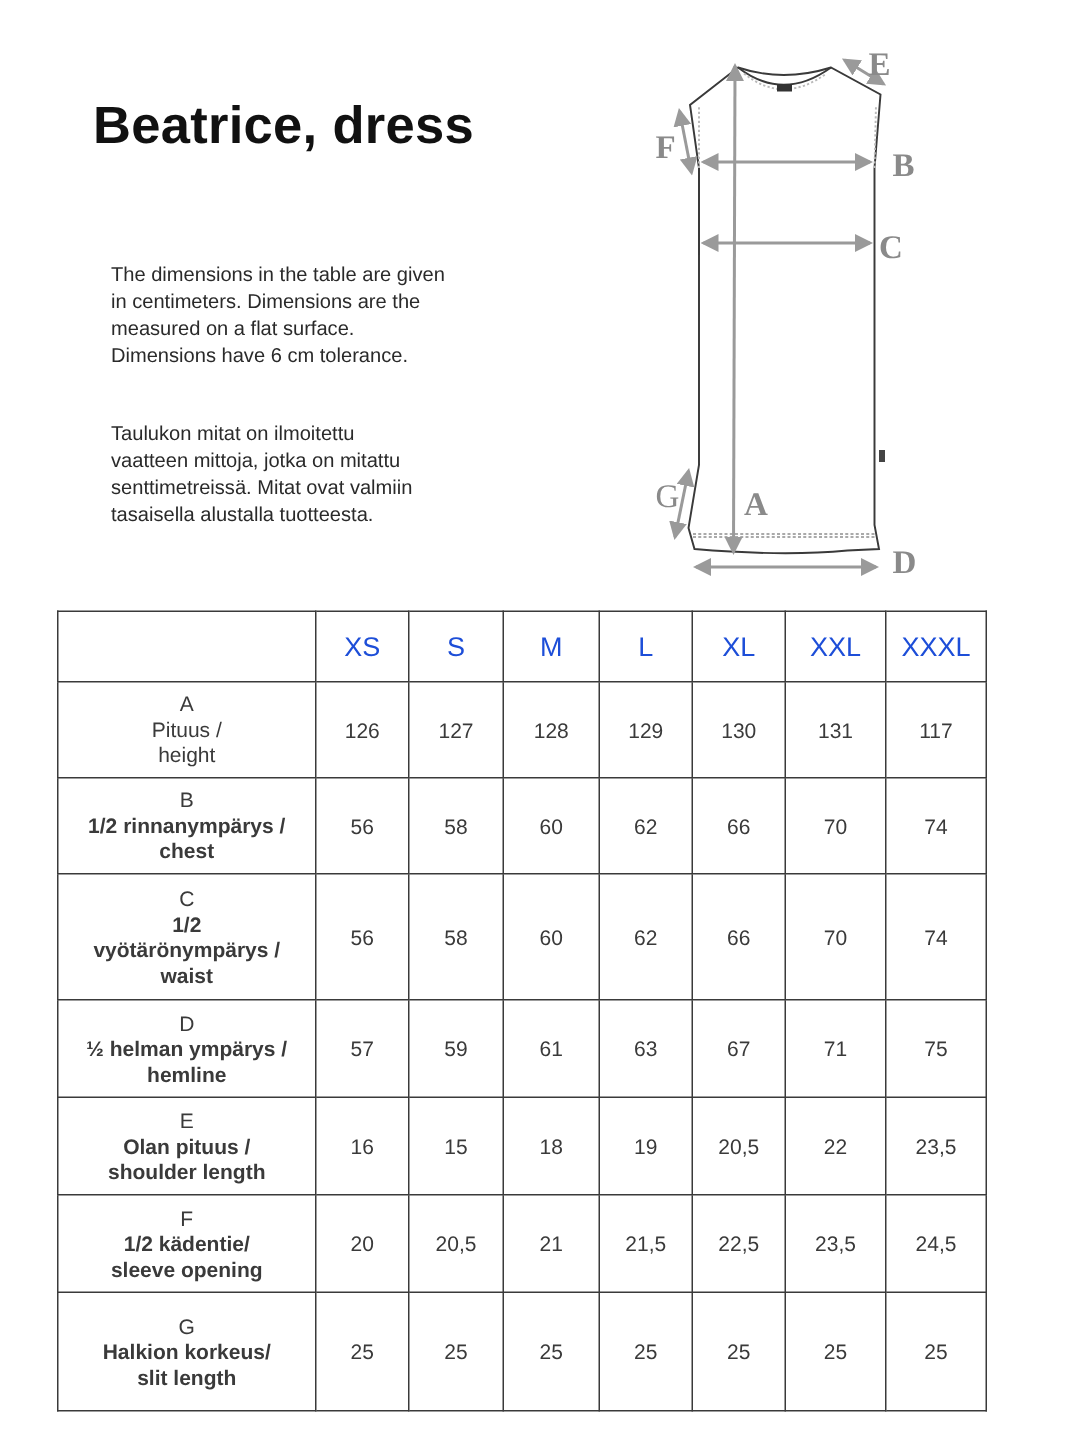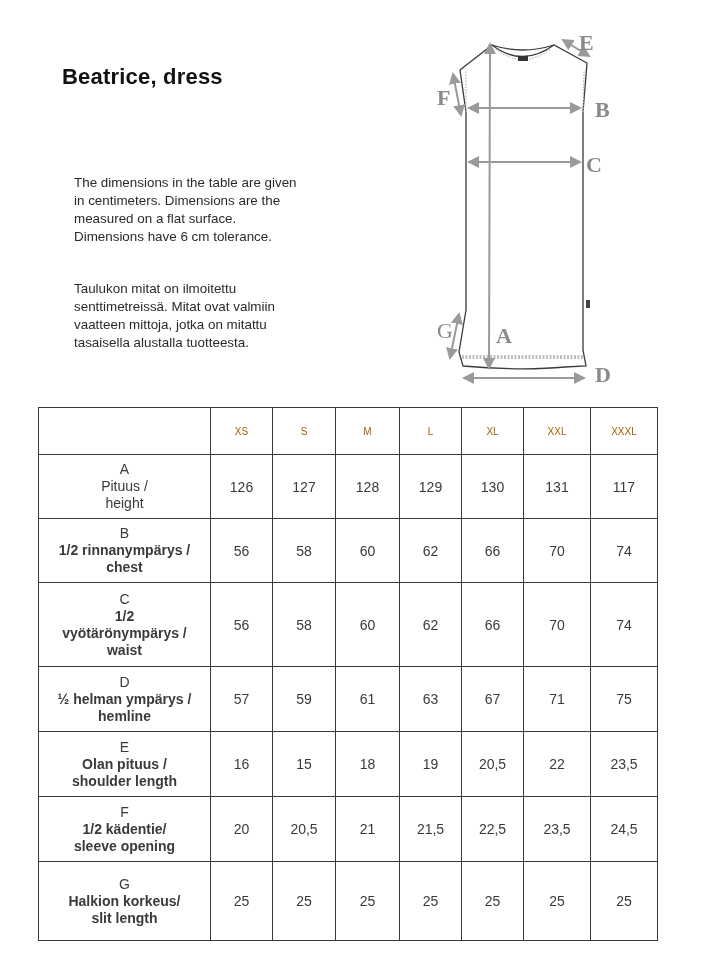--- a/index.html
+++ b/index.html
@@ -1,45 +1,45 @@
 <!DOCTYPE html>
 <html><head>
 <meta charset="utf-8">
 <style>
   html, body { margin: 0; padding: 0; background: #ffffff; }
   body { width: 720px; height: 960px; position: relative; overflow: hidden; font-family: "Liberation Sans", "DejaVu Sans", sans-serif; color: #222; }
-  .title { position: absolute; left: 62px; top: 64px; font-size: 22px; font-weight: bold; color: #111; letter-spacing: 0.2px; margin: 0; }
+  .title { position: absolute; left: 62px; top: 64px; font-size: 35px; font-weight: bold; color: #111; letter-spacing: 0.2px; margin: 0; }
   .desc { position: absolute; left: 62px; width: 290px; font-size: 13.4px; line-height: 18px; color: #2a2a2a; margin: 12px; }
   .desc.en { top: 162px; }
   .desc.fi { top: 268px; }
   .diagram { position: absolute; left: 420px; top: 25px; width: 210px; height: 370px; }
   table.sizes { position: absolute; left: 38px; top: 407px; width: 619px; border-collapse: collapse; table-layout: fixed; }
   table.sizes td, table.sizes th { border: 1.5px solid #3a3a3a; text-align: center; vertical-align: middle; padding: 0; font-size: 14px; color: #3a3a3a; font-weight: normal; }
-  table.sizes th { color: #a16207; font-size: 10px; }
+  table.sizes th { color: #1d4ed8; font-size: 18px; }
   .lab { line-height: 17px; color: #222; }
   .lab .letter { display: block; font-weight: normal; }
   .lab .name { display: block; font-weight: bold; }
   .lab .en { display: block; font-weight: bold; }
 </style>
 </head>
 <body>
 
 <h1 class="title">Beatrice, dress</h1>
 
 <div class="desc en">
   <div>The dimensions in the table are given</div>
   <div>in centimeters. Dimensions are the</div>
   <div>measured on a flat surface.</div>
   <div>Dimensions have 6 cm tolerance.</div>
 </div>
 
 <div class="desc fi">
   <div>Taulukon mitat on ilmoitettu</div>
+  <div>vaatteen mittoja, jotka on mitattu</div>
   <div>senttimetreissä. Mitat ovat valmiin</div>
-  <div>vaatteen mittoja, jotka on mitattu</div>
   <div>tasaisella alustalla tuotteesta.</div>
 </div>
 
 <svg class="diagram" viewBox="420 25 210 370" width="210" height="370">
   <defs>
     <marker id="ah" markerWidth="6" markerHeight="6" refX="5" refY="3" orient="auto-start-reverse">
       <path d="M0,0 L6,3 L0,6 z" fill="#9a9a9a"></path>
     </marker>
   </defs>
 

